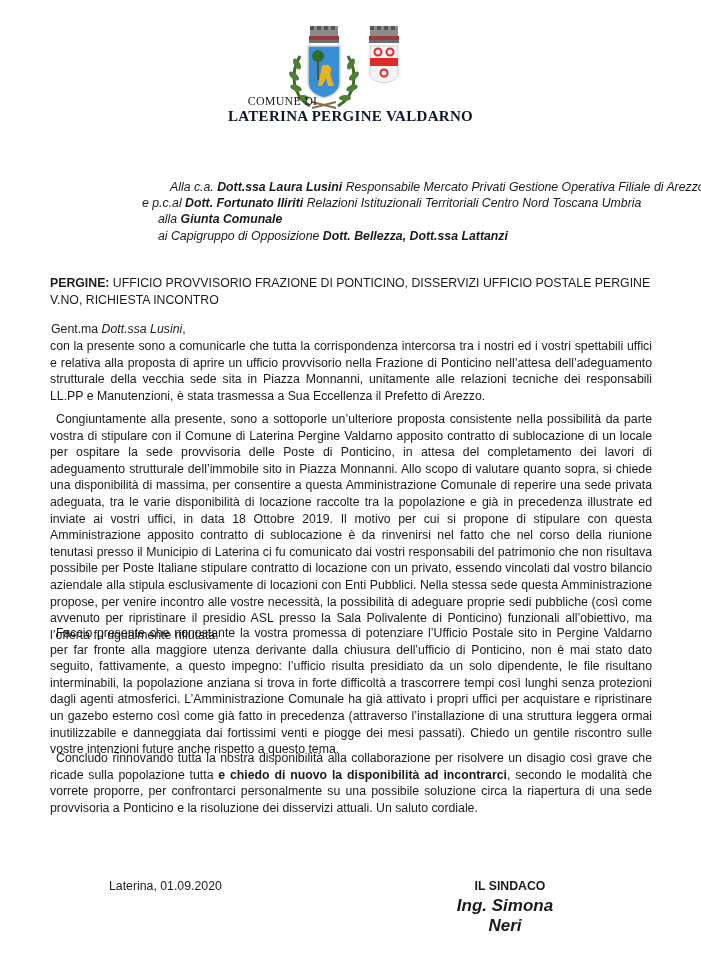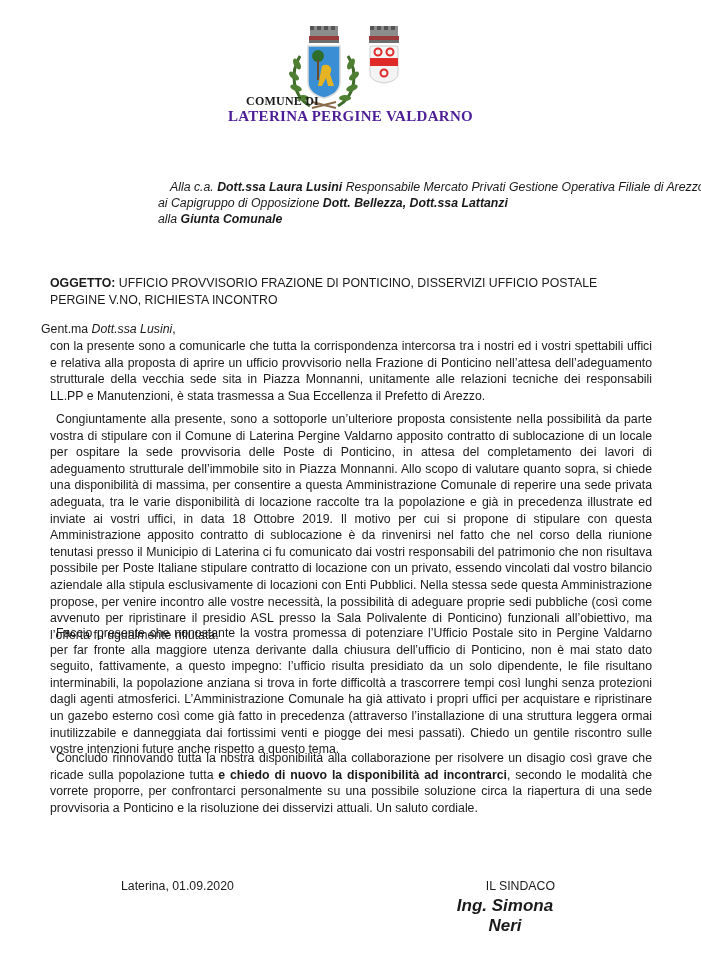--- a/index.html
+++ b/index.html
@@ -5,48 +5,48 @@
   html, body { margin: 0; padding: 0; background: #ffffff; }
   body { width: 701px; height: 960px; position: relative; overflow: hidden; color: #1a1a1a;
          font-family: "Liberation Sans", sans-serif; }
   .page { position: absolute; left: 0; top: 0; width: 701px; height: 960px; }
 
   .header { position: absolute; left: 0; top: 22px; width: 701px; text-align: center; }
   .crests { position: relative; height: 96px; }
   .crest-left { position: absolute; left: 288px; top: 2px; width: 72px; height: 92px; }
   .crest-right { position: absolute; left: 365px; top: 2px; width: 38px; height: 60px; }
   .comune-di { position: absolute; left: 0; top: 94px; width: 565px; text-align: center;
-               font-family: "Liberation Serif", serif; font-weight: bold; font-size: 12px; color: #1b1b1b; letter-spacing: 0.2px; }
+               font-family: "Liberation Serif", serif; font-weight: normal; font-size: 12px; color: #1b1b1b; letter-spacing: 0.2px; }
   .comune-name { position: absolute; left: 0; top: 108px; width: 701px; text-align: center;
-                 font-family: "Liberation Serif", serif; font-weight: bold; font-size: 15px; color: #4c1d95; letter-spacing: 0.3px; }
+                 font-family: "Liberation Serif", serif; font-weight: bold; font-size: 15px; color: #0f172a; letter-spacing: 0.3px; }
 
   .addressees { position: absolute; left: 142px; top: 179px; width: 540px; font-size: 12.3px; font-style: italic; line-height: 16.2px; }
   .addr-line { white-space: nowrap; }
   .addr-line b { font-weight: bold; text-align: center; }
   .l1 { padding-left: 28px; }
   .l2 { padding-left: 42px; }
   .l3 { padding-left: 0px; }
   .l4 { padding-left: 16px; }
   .l5 { padding-left: 16px; }
 
   .subject { position: absolute; left: 50px; top: 275px; width: 602px; font-size: 12.3px; line-height: 16.5px; }
   .subject .label { font-weight: bold; font-style: normal; }
   .subject .text { }
 
   .body-text { position: absolute; left: 50px; width: 602px; font-size: 12.3px; line-height: 16.6px; text-align: justify; }
-  .salutation { position: absolute; left: 41px; top: 321px; font-size: 12.3px; line-height: 16.6px; }
+  .salutation { position: absolute; left: 51px; top: 321px; font-size: 12.3px; line-height: 16.6px; }
   .salutation i { font-style: italic; }
   .p1 { top: 338px; }
   .p2 { top: 411px; text-indent: 6px; }
   .p3 { top: 625px; text-indent: 6px; }
   .p4 { top: 750px; text-indent: 6px; }
   .p4 b { font-weight: bold; }
 
-  .place-date { position: absolute; left: 109px; top: 879px; font-size: 12.3px; margin-left: 12px; }
-  .sign-title { position: absolute; left: 465px; top: 879px; width: 90px; text-align: right; font-size: 12.3px; }
+  .place-date { position: absolute; left: 109px; top: 879px; font-size: 12.3px; }
+  .sign-title { position: absolute; left: 465px; top: 879px; width: 90px; text-align: center; font-size: 12.3px; font-weight: bold; }
   .sign-name { position: absolute; left: 445px; top: 896px; width: 120px; text-align: center; font-size: 17px; font-weight: bold; font-style: italic; }
 </style>
 </head>
 <body>
 
 <div class="page">
 
   <div class="header">
     <div class="crests">
       <svg class="crest-left" viewBox="0 0 72 92">
@@ -92,25 +92,26 @@
         <circle cx="25" cy="28" r="3.5" fill="none" stroke="#e02a2a" stroke-width="2"></circle>
         <circle cx="19" cy="49" r="3.5" fill="none" stroke="#e02a2a" stroke-width="2"></circle>
       </svg>
     </div>
   </div>
   <div class="comune-di">COMUNE DI</div>
   <div class="comune-name">LATERINA PERGINE VALDARNO</div>
 
   <div class="addressees">
     <div class="addr-line l1"><span>Alla c.a. </span><b>Dott.ssa Laura Lusini</b><span> Responsabile Mercato Privati Gestione Operativa Filiale di Arezzo.</span></div>
+    <div class="addr-line l3"><span>e p.c.al </span><b>Dott. Fortunato Iliriti</b><span> Relazioni Istituzionali Territoriali Centro Nord Toscana Umbria</span></div>
+    <div class="addr-line l4"><span>alla </span><b>Giunta Comunale</b><span></span></div>
     <div class="addr-line l5"><span>ai  Capigruppo di Opposizione </span><b>Dott. Bellezza, Dott.ssa Lattanzi</b><span></span></div>
-    <div class="addr-line l4"><span>alla </span><b>Giunta Comunale</b><span></span></div>
   </div>
 
-  <div class="subject"><span class="label">OGGETTO:</span><span class="text"> UFFICIO PROVVISORIO FRAZIONE DI PONTICINO, DISSERVIZI UFFICIO POSTALE PERGINE V.NO, RICHIESTA INCONTRO</span></div>
+  <div class="subject"><span class="label">PERGINE:</span><span class="text"> UFFICIO PROVVISORIO FRAZIONE DI PONTICINO, DISSERVIZI UFFICIO POSTALE PERGINE V.NO, RICHIESTA INCONTRO</span></div>
 
   <div class="salutation"><span>Gent.ma </span><i>Dott.ssa Lusini</i><span>,</span></div>
 
   <div class="body-text p1">con la presente sono a comunicarle che tutta la corrispondenza intercorsa tra i nostri ed i vostri spettabili uffici e relativa alla proposta di aprire un ufficio provvisorio nella Frazione di Ponticino nell’attesa dell’adeguamento strutturale della vecchia sede sita in Piazza Monnanni, unitamente alle relazioni tecniche dei responsabili LL.PP e Manutenzioni, è stata trasmessa a Sua Eccellenza il Prefetto di Arezzo.</div>
   <div class="body-text p2">Congiuntamente alla presente, sono a sottoporle un’ulteriore proposta consistente nella possibilità da parte vostra di stipulare con il Comune di Laterina Pergine Valdarno apposito contratto di sublocazione di un locale per ospitare la sede provvisoria delle Poste di Ponticino, in attesa del completamento dei lavori di adeguamento strutturale dell’immobile sito in Piazza Monnanni. Allo scopo di valutare quanto sopra, si chiede una disponibilità di massima, per consentire a questa Amministrazione Comunale di reperire una sede privata adeguata, tra le varie disponibilità di locazione raccolte tra la popolazione e già in precedenza illustrate ed inviate ai vostri uffici, in data 18 Ottobre 2019. Il motivo per cui si propone di stipulare con questa Amministrazione apposito contratto di sublocazione è da rinvenirsi nel fatto che nel corso della riunione tenutasi presso il Municipio di Laterina ci fu comunicato dai vostri responsabili del patrimonio che non risultava possibile per Poste Italiane stipulare contratto di locazione con un privato, essendo vincolati dal vostro bilancio aziendale alla stipula esclusivamente di locazioni con Enti Pubblici. Nella stessa sede questa Amministrazione propose, per venire incontro alle vostre necessità, la possibilità di adeguare proprie sedi pubbliche (così come avvenuto per ripristinare il presidio ASL presso la Sala Polivalente di Ponticino) funzionali all’obiettivo, ma l’offerta fu ugualmente rifiutata.</div>
   <div class="body-text p3">Faccio presente che nonostante la vostra promessa di potenziare l’Ufficio Postale sito in Pergine Valdarno per far fronte alla maggiore utenza derivante dalla chiusura dell’ufficio di Ponticino, non è mai stato dato seguito, fattivamente, a questo impegno: l’ufficio risulta presidiato da un solo dipendente, le file risultano interminabili, la popolazione anziana si trova in forte difficoltà a trascorrere tempi così lunghi senza protezioni dagli agenti atmosferici. L’Amministrazione Comunale ha già attivato i propri uffici per acquistare e ripristinare un gazebo esterno così come già fatto in precedenza (attraverso l’installazione di una struttura leggera ormai inutilizzabile e danneggiata dai fortissimi venti e piogge dei mesi passati). Chiedo un gentile riscontro sulle vostre intenzioni future anche rispetto a questo tema.</div>
   <div class="body-text p4"><span>Concludo rinnovando tutta la nostra disponibilità alla collaborazione per risolvere un disagio così grave che ricade sulla popolazione tutta </span><b>e chiedo di nuovo la disponibilità ad incontrarci</b><span>, secondo le modalità che vorrete proporre, per confrontarci personalmente su una possibile soluzione circa la riapertura di una sede provvisoria a Ponticino e la risoluzione dei disservizi attuali. Un saluto cordiale.</span></div>
 
   <div class="place-date">Laterina, 01.09.2020</div>
   <div class="sign-title">IL SINDACO</div>

